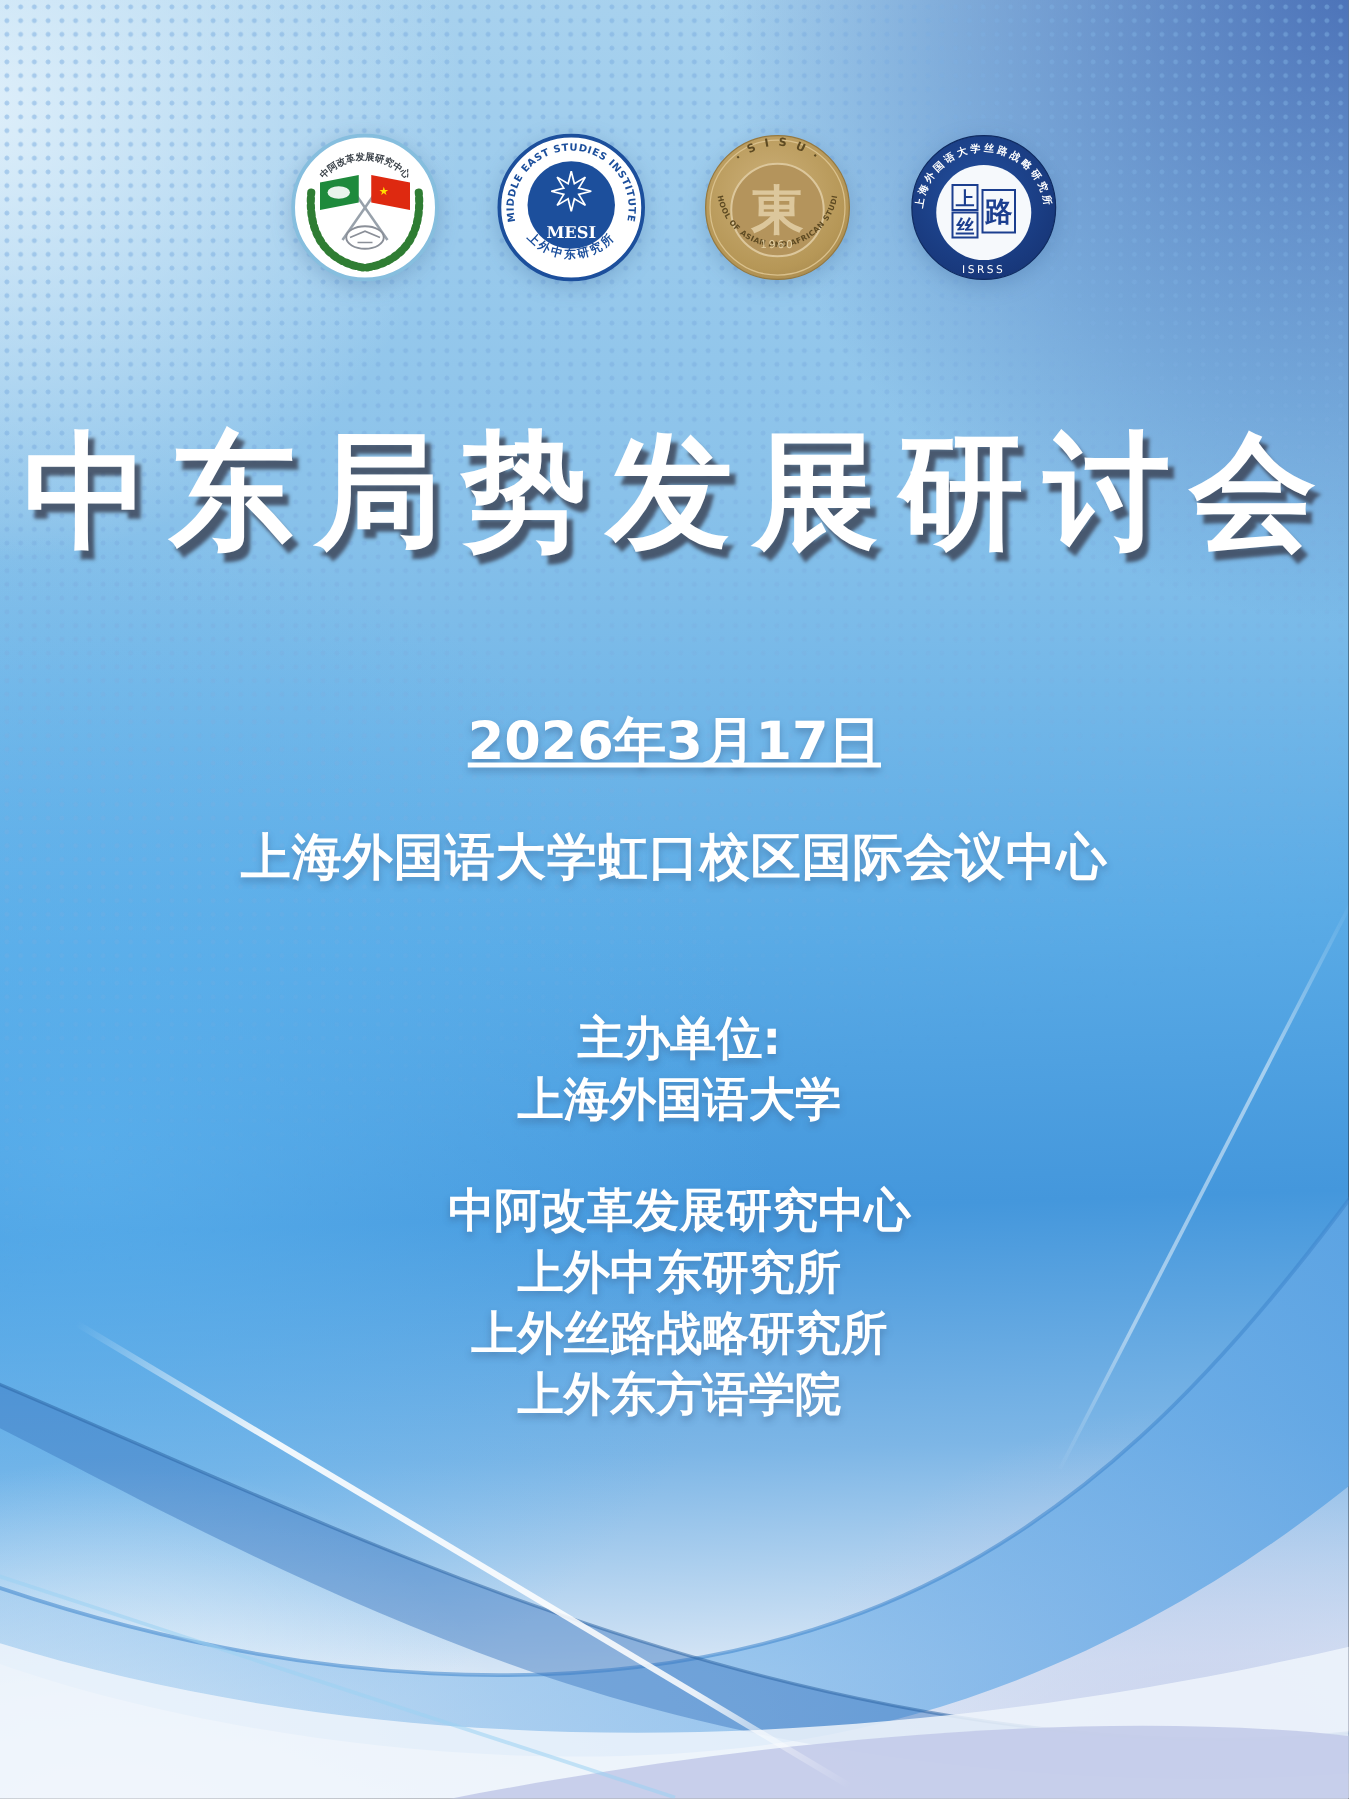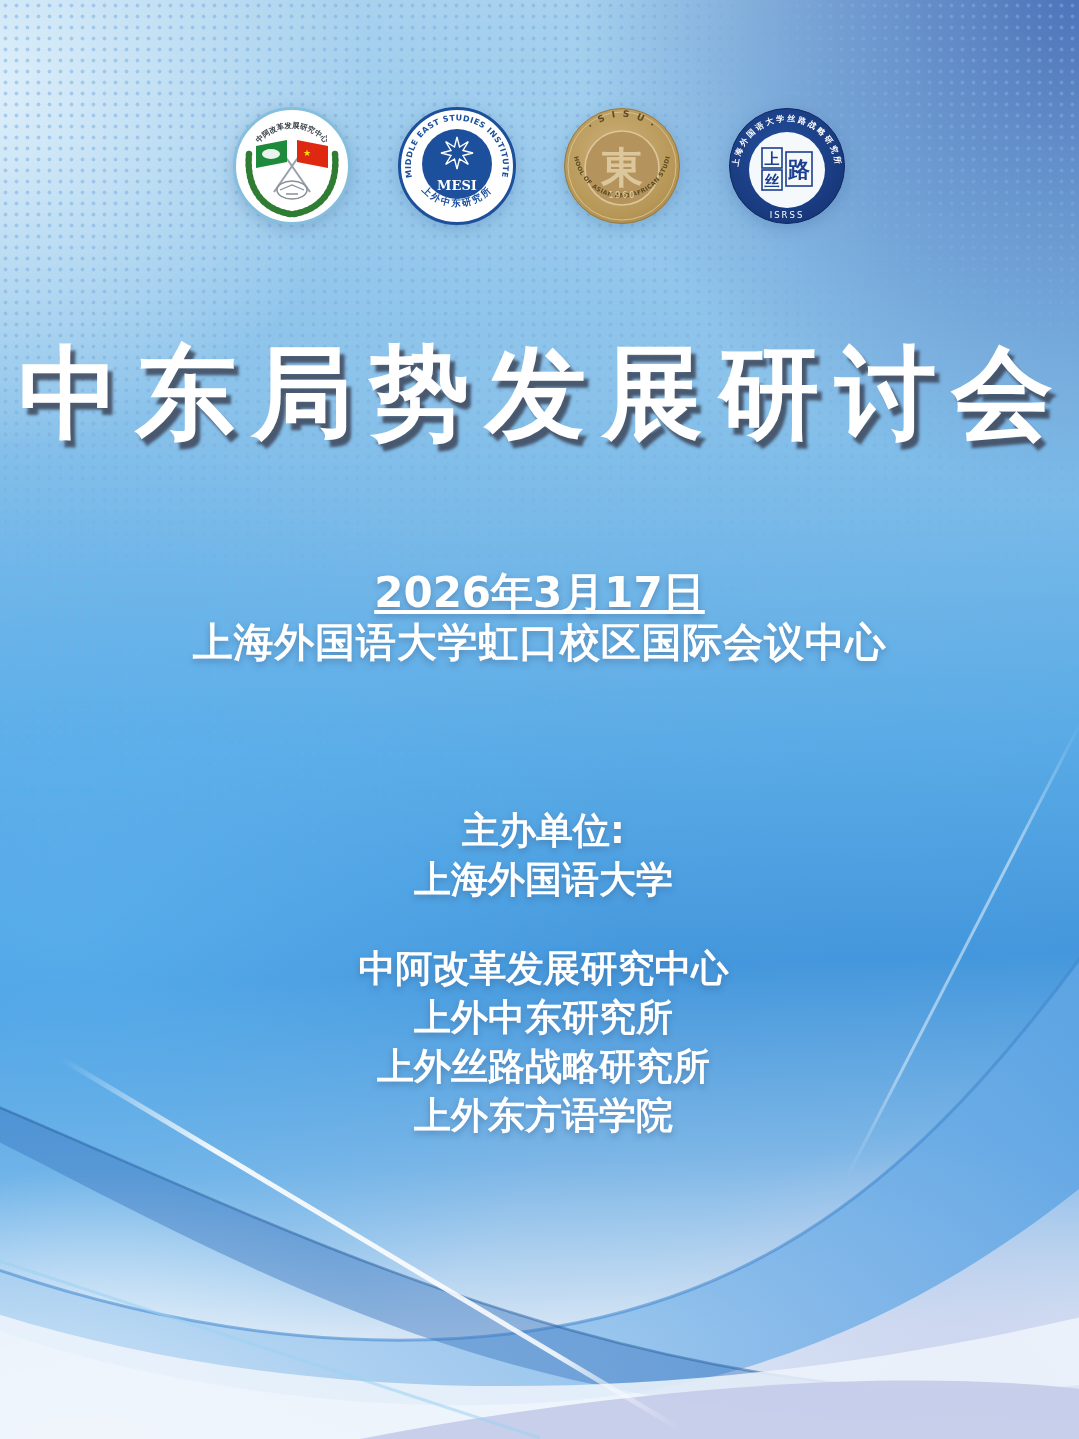--- a/index.html
+++ b/index.html
@@ -37,21 +37,21 @@
     font-size:101px;font-weight:800;letter-spacing:0.155em;line-height:1.1;
     text-shadow:5px 7px 3px rgba(58,66,84,0.82);
     white-space:nowrap;
   }
   .when{
     position:absolute;top:568px;left:0;width:100%;
     text-align:center;color:#ffffff;font-weight:700;
     text-shadow:0 3px 6px rgba(55,90,135,0.45);
   }
   .when .date{font-size:42px;line-height:50px;text-decoration:underline;}
-  .when .venue{font-size:40px;line-height:48px;letter-spacing:0.02em;}
+  .when .venue{font-size:40px;line-height:48px;letter-spacing:0.02em;margin-top:44px;}
   .section{
     position:absolute;left:4px;width:100%;
     text-align:center;color:#ffffff;font-weight:700;
     font-size:37px;line-height:49px;
     text-shadow:0 3px 6px rgba(55,90,135,0.45);
   }
   .host-section{top:806px;}
   .organizer-section{top:944px;}
 </style>
 </head>

